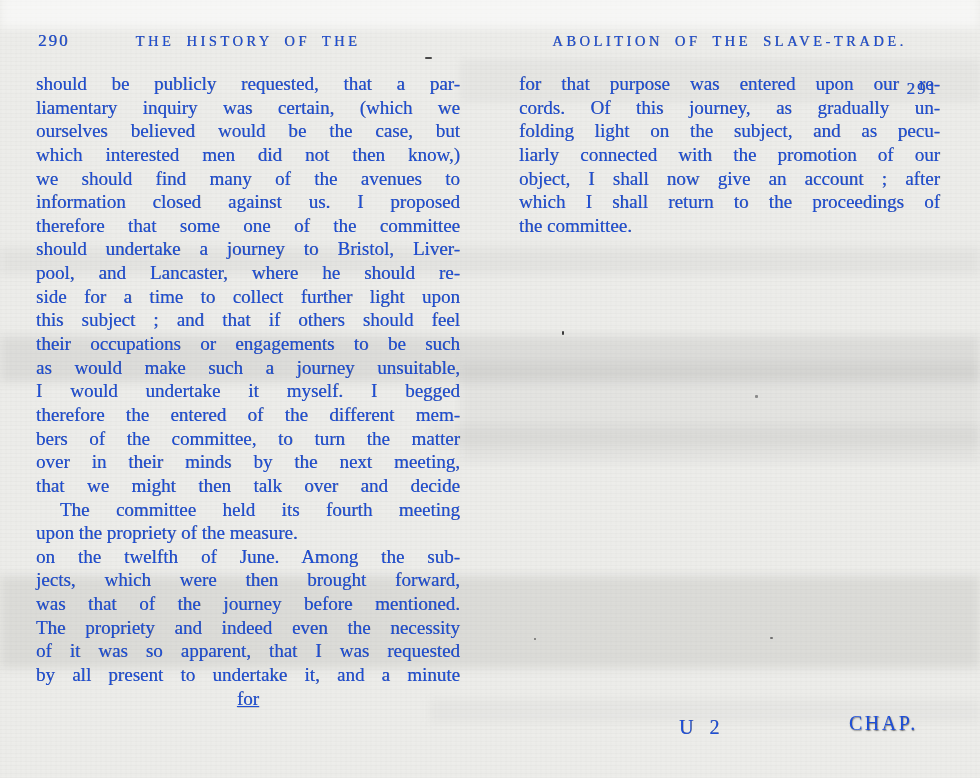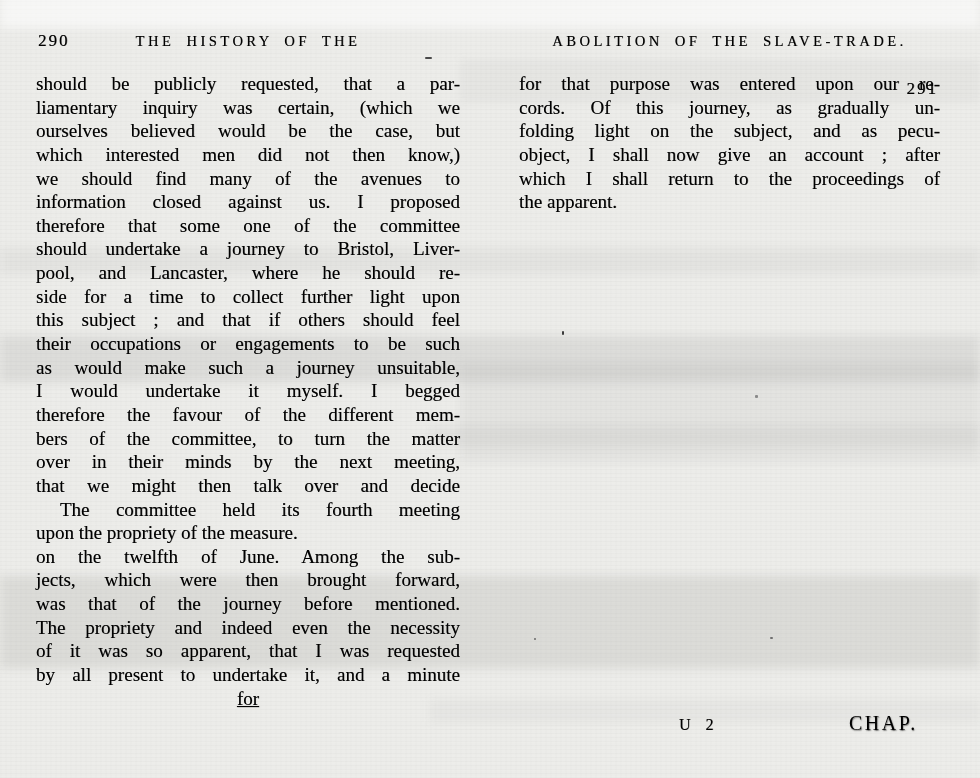--- a/index.html
+++ b/index.html
@@ -1,20 +1,20 @@
 <!DOCTYPE html>
 <html><head>
 <meta charset="utf-8">
 <style>
   html,body{margin:0;padding:0;background:#888;}
   .scan{
     position:relative;width:980px;height:778px;overflow:hidden;
     background:#ecece9;
     font-family:"Liberation Serif", serif;
-    color:#000000;
+    color:#1d4ed8;
   }
   
   .tex{
     position:absolute;inset:0;pointer-events:none;
     background:
       repeating-linear-gradient(0deg, rgba(0,0,0,.016) 0 1px, rgba(255,255,255,.025) 1px 2px, transparent 2px 4px),
       repeating-linear-gradient(90deg, rgba(0,0,0,.008) 0 2px, transparent 2px 5px),
       repeating-linear-gradient(0deg, rgba(255,255,255,.05) 0 2px, transparent 2px 7px);
   }
   .band{position:absolute;left:0;width:100%;pointer-events:none;filter:blur(5px);}
@@ -49,21 +49,21 @@
   .bodytext{position:absolute;top:72px;left:0;width:100%;
     font-size:19px;text-shadow:.35px .35px .45px rgba(25,25,25,.5);}
   .line{height:23.65px;line-height:23.65px;
     text-align:justify;text-align-last:justify;white-space:normal;}
   .line.e{text-align-last:left;}
   .line.i{padding-left:24px;}
   .catchword{height:23.65px;line-height:23.65px;text-align:center;
     font-size:19px;text-decoration:underline;}
 
   .pgfoot{position:absolute;top:712px;left:0;width:100%;height:32px;}
-  .sig{position:absolute;left:160px;top:4px;font-size:16px;word-spacing:9px;
+  .sig{position:absolute;left:160px;top:4px;font-size:20px;word-spacing:9px;
     letter-spacing:1px;text-shadow:.4px .4px .5px rgba(25,25,25,.5);}
   .chap{position:absolute;left:330px;top:0;font-size:20px;letter-spacing:2.5px;
     text-shadow:.6px .8px 1.2px rgba(20,20,20,.55);text-align:right;}
   .chap::after{content:"";position:absolute;left:-6px;right:-10px;top:8px;bottom:-4px;
     background:rgba(120,120,118,.12);filter:blur(3px);z-index:-1;}
 </style>
 </head>
 <body>
 
 <div class="scan">
@@ -96,21 +96,21 @@
         <div class="line j">we should find many of the avenues to</div>
         <div class="line j">information closed against us. I proposed</div>
         <div class="line j">therefore that some one of the committee</div>
         <div class="line j">should undertake a journey to Bristol, Liver-</div>
         <div class="line j">pool, and Lancaster, where he should re-</div>
         <div class="line j">side for a time to collect further light upon</div>
         <div class="line j">this subject ; and that if others should feel</div>
         <div class="line j">their occupations or engagements to be such</div>
         <div class="line j">as would make such a journey unsuitable,</div>
         <div class="line j">I would undertake it myself. I begged</div>
-        <div class="line j">therefore the favour of the different mem-</div>
+        <div class="line j">therefore the entered of the different mem-</div>
         <div class="line j">bers of the committee, to turn the matter</div>
         <div class="line j">over in their minds by the next meeting,</div>
         <div class="line j">that we might then talk over and decide</div>
         <div class="line i">The committee held its fourth meeting</div>
         <div class="line e">upon the propriety of the measure.</div>
         <div class="line j">on the twelfth of June. Among the sub-</div>
         <div class="line j">jects, which were then brought forward,</div>
         <div class="line j">was that of the journey before mentioned.</div>
         <div class="line j">The propriety and indeed even the necessity</div>
         <div class="line j">of it was so apparent, that I was requested</div>
@@ -124,22 +124,23 @@
   <div class="page right">
     <div class="pghead">
       <span>ABOLITION OF THE SLAVE-TRADE.</span>
       <span class="folio fr">291</span>
     </div>
     <div class="bodytext">
 
     <div class="line j">for that purpose was entered upon our re-</div>
         <div class="line j">cords. Of this journey, as gradually un-</div>
         <div class="line j">folding light on the subject, and as pecu-</div>
+        <div class="line j">liarly connected with the promotion of our</div>
         <div class="line j">object, I shall now give an account ; after</div>
         <div class="line j">which I shall return to the proceedings of</div>
-        <div class="line e">the apparent.</div>
+        <div class="line e">the committee.</div>
       </div>
     <div class="pgfoot">
       <span class="sig">U 2</span>
       <span class="chap">CHAP.</span>
     </div>
   </div>
 </div>
 
 </body></html>

